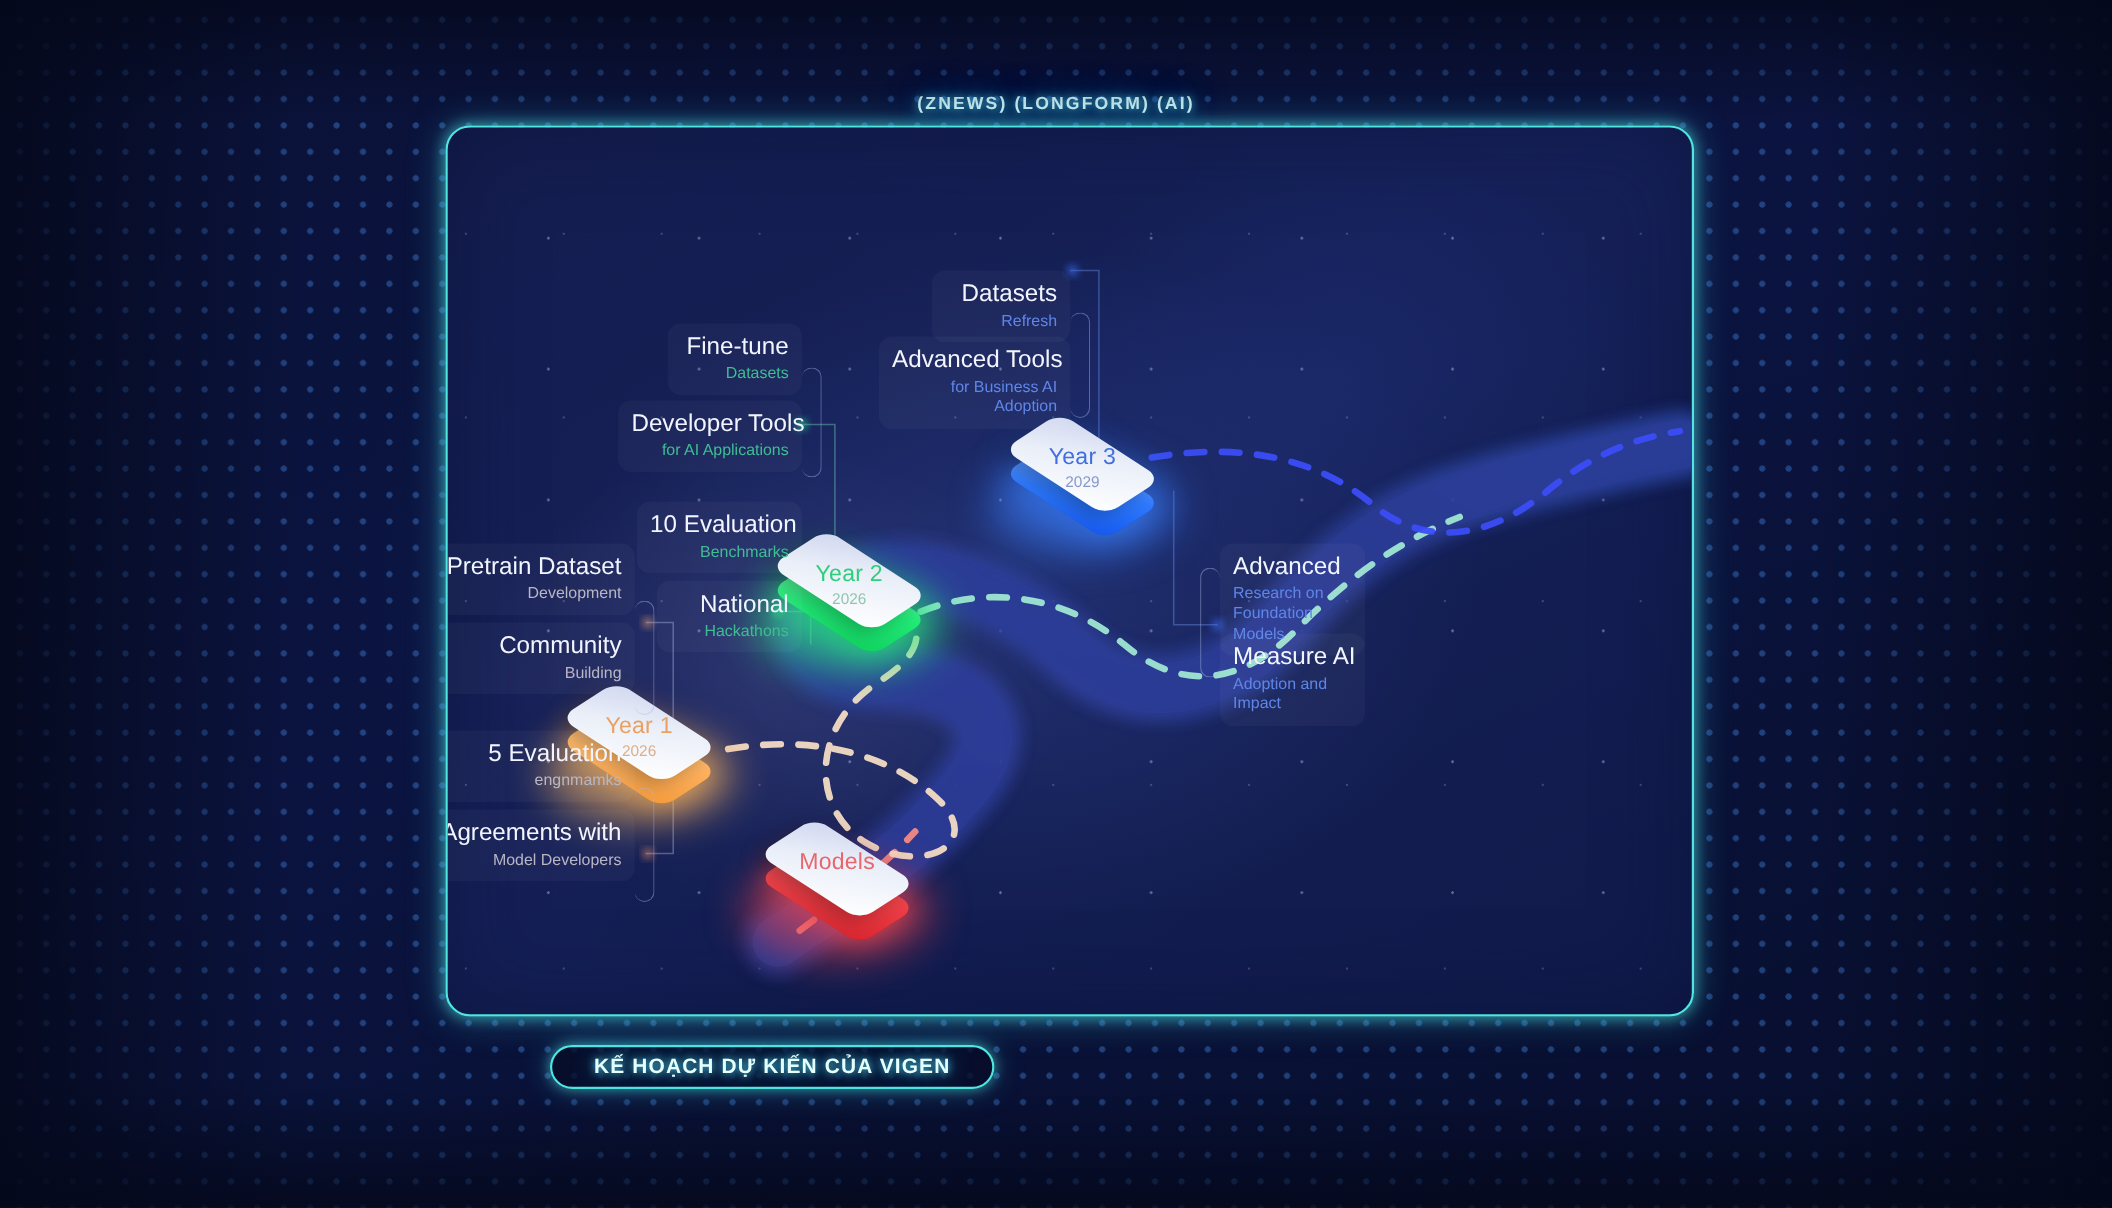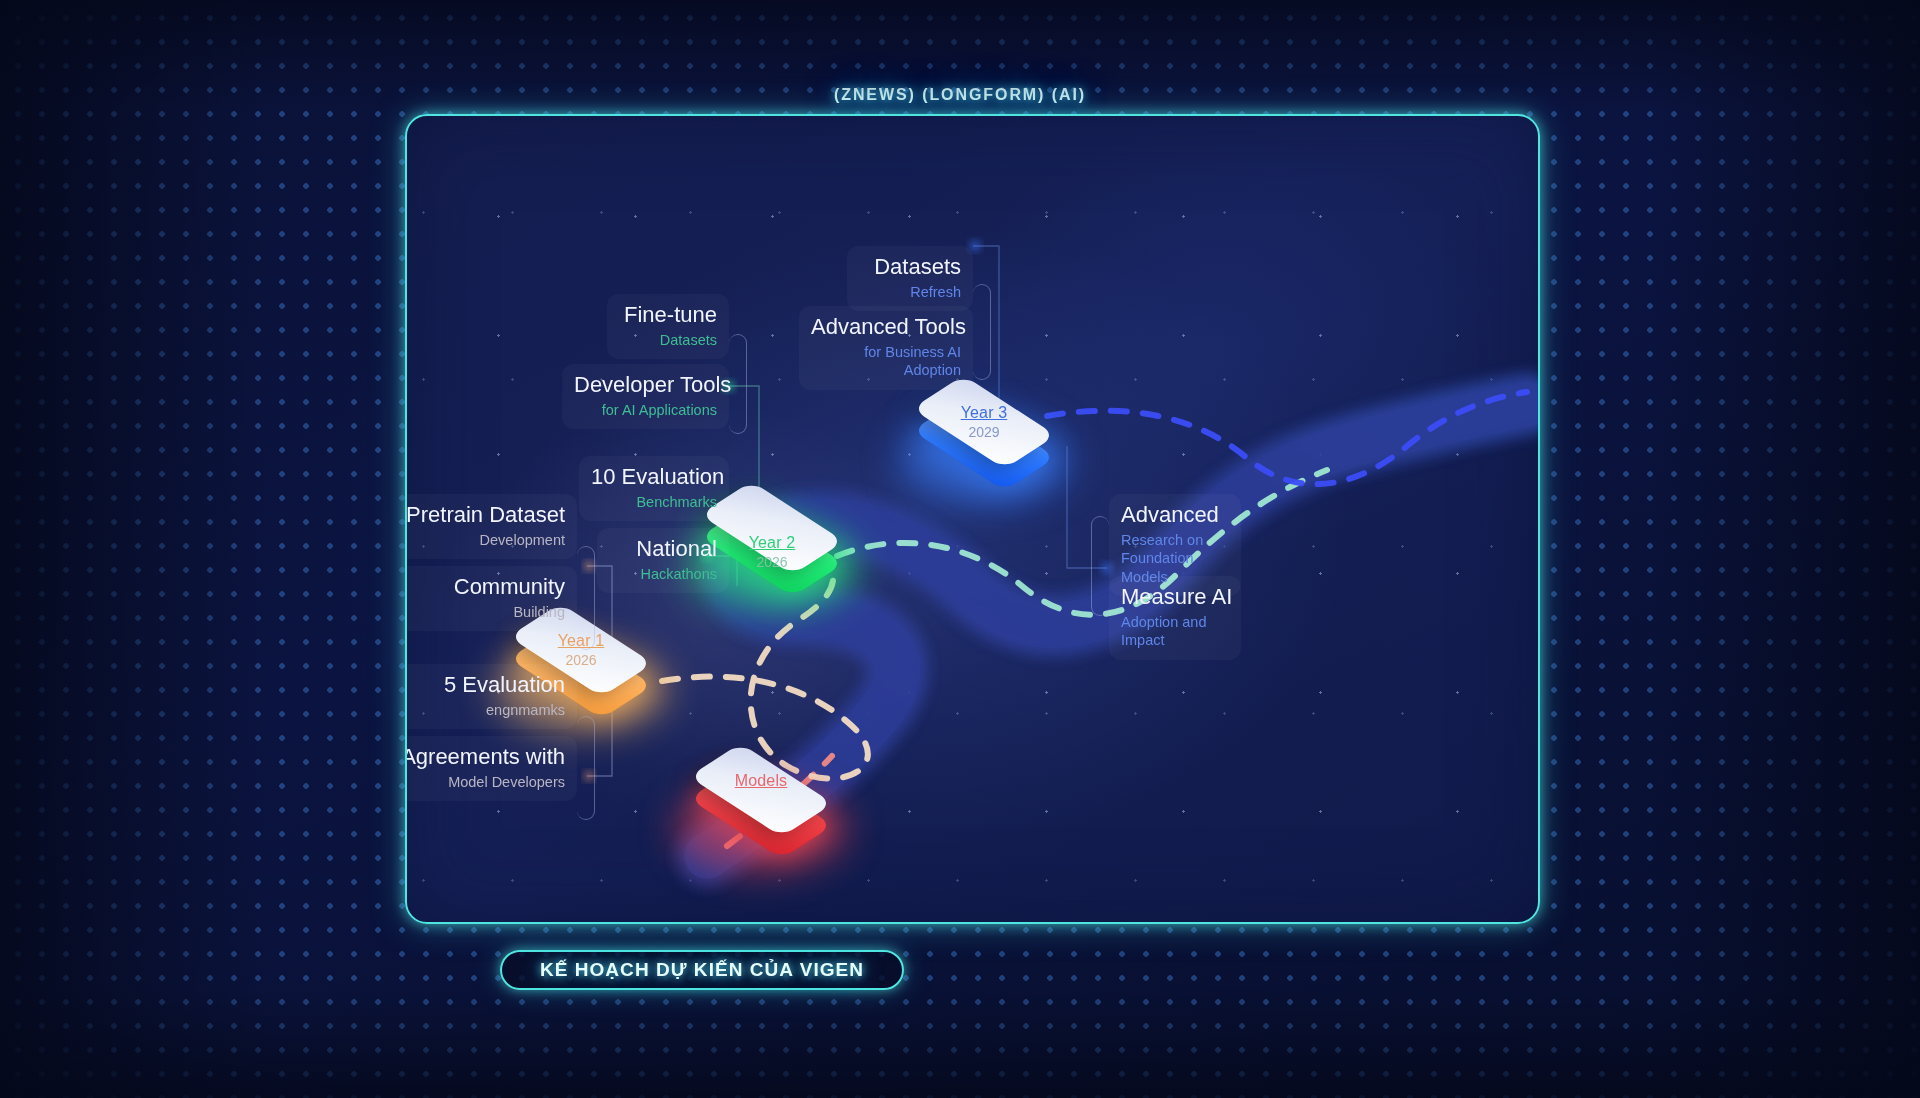--- a/index.html
+++ b/index.html
@@ -101,42 +101,42 @@
     width: 108px; height: 60px;
     transform: rotate(45deg) skew(-12deg, -12deg);
     border-radius: 14px;
     background: linear-gradient(150deg, #cfd6ef 0%, #e9eef8 40%, #ffffff 100%);
     box-shadow: 0 8px 18px rgba(0,0,0,.28);
   }
   .node .label {
     position: absolute; left: 0; top: 16px; width: 124px;
     text-align: center; z-index: 5;
   }
-  .node .label .ttl { display: block; font-size: 16px; font-weight: 400; letter-spacing: .01em; text-decoration: underline; }
+  .node .label .ttl { display: block; font-size: 21px; font-weight: 400; letter-spacing: .01em; }
   .node .label .sub { display: block; font-size: 14px; margin-top: 2px; opacity: .92; }
   .node .glow {
     position: absolute; left: -24px; top: 30px; width: 172px; height: 86px;
     border-radius: 50%; filter: blur(18px); z-index: 0;
   }
 
   #node-start { left: 292px; top: 640px; }
   #node-start .base { background: linear-gradient(150deg,#f0646a 0%, #ef3e46 55%, #d8242e 100%); box-shadow: 0 0 26px rgba(240,70,80,.85); }
   #node-start .glow { background: rgba(240,70,80,.55); }
   #node-start .ttl { color: #e8676d; }
 
-  #node-y1 { left: 112px; top: 500px; }
+  #node-y1 { left: 112px; top: 516px; }
   #node-y1 .base { background: linear-gradient(150deg,#ffcf90 0%, #ffb25e 55%, #f59a3a 100%); box-shadow: 0 0 30px rgba(255,180,90,.85); }
   #node-y1 .glow { background: rgba(255,185,95,.55); }
   #node-y1 .ttl { color: #e9a163; }
   #node-y1 .sub { color: #d9a97f; }
 
   #node-y2 { left: 303px; top: 378px; }
   #node-y2 .base { background: linear-gradient(150deg,#7cffb4 0%, #22ec78 55%, #0fd25f 100%); box-shadow: 0 0 34px rgba(40,240,130,.9); }
   #node-y2 .glow { background: rgba(40,240,130,.55); }
-  #node-y2 .ttl { color: #2ecf7b; margin-top: 24px; }
+  #node-y2 .ttl { color: #2ecf7b; }
   #node-y2 .sub { color: #86c2a8; }
 
   #node-y3 { left: 515px; top: 272px; }
   #node-y3 .base { background: linear-gradient(150deg,#8ab6ff 0%, #2f7bff 55%, #1358f0 100%); box-shadow: 0 0 34px rgba(55,125,255,.9); }
   #node-y3 .glow { background: rgba(60,130,255,.55); }
   #node-y3 .ttl { color: #3f6fe0; }
   #node-y3 .sub { color: #7e91c9; }
 
   
   .callout {

